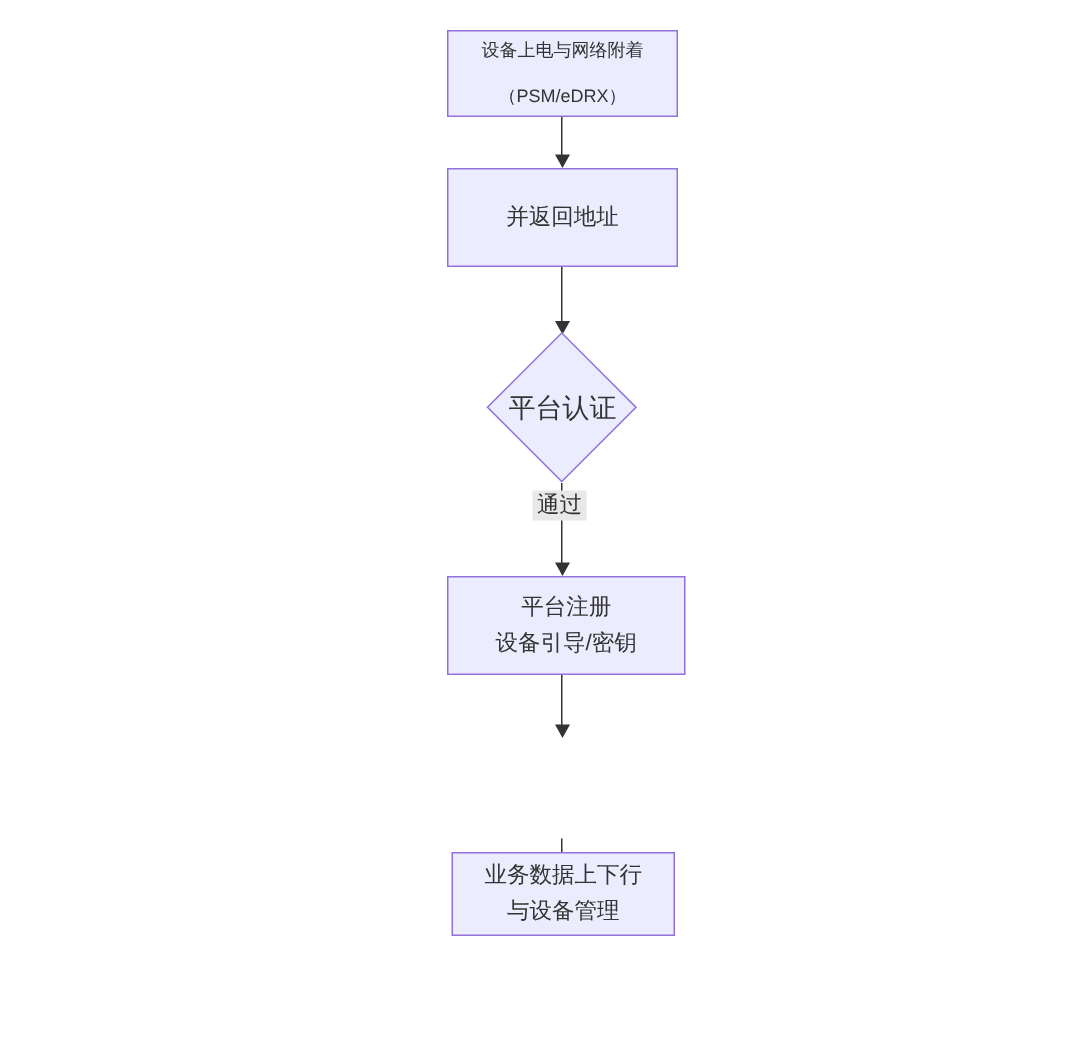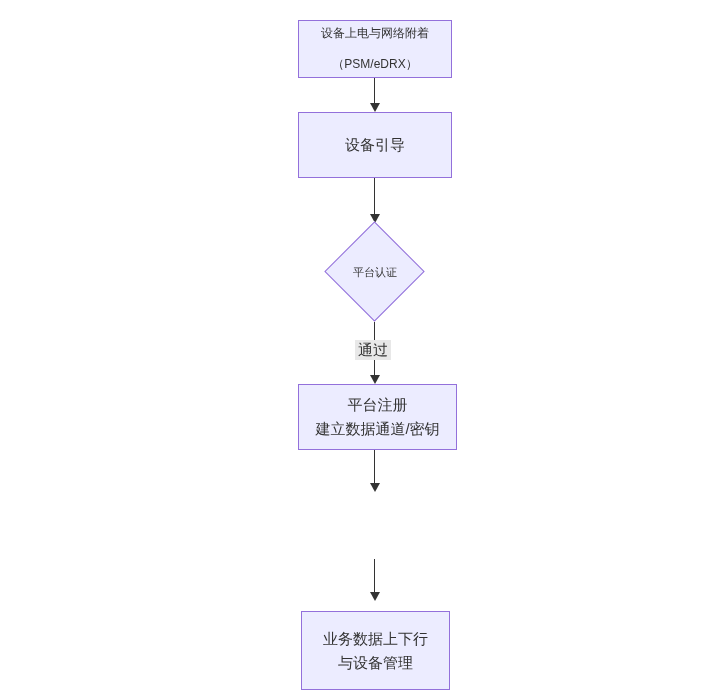--- a/index.html
+++ b/index.html
@@ -37,21 +37,21 @@
     height: 71px;
     background: #ECECFF;
     border: 1px solid #9370DB;
     transform: rotate(45deg);
     transform-origin: center center;
   }
   .diamond-label {
     position: absolute;
     width: 120px;
     text-align: center;
-    font-size: 11px;
+    font-size: 18px;
     line-height: 20px;
     color: #333333;
   }
   .edge-line {
     position: absolute;
     width: 1px;
     background: #333333;
   }
   .arrowhead {
     position: absolute;
@@ -79,43 +79,43 @@
 
   <div class="rect-node small-text" style="left:298px; top:20px; width:154px; height:58px;">
     <div>设备上电与网络附着</div>
     <div>（PSM/eDRX）</div>
   </div>
 
   <div class="edge-line" style="left:374px; top:78px; height:26px;"></div>
   <div class="arrowhead" style="left:370px; top:103px;"></div>
 
   <div class="rect-node" style="left:298px; top:112px; width:154px; height:66px;">
-    <div>设备引导</div>
+    <div>并返回地址</div>
   </div>
 
   <div class="edge-line" style="left:374px; top:178px; height:37px;"></div>
   <div class="arrowhead" style="left:370px; top:214px;"></div>
 
   <div class="diamond-shape" style="left:339px; top:236px;"></div>
   <div class="diamond-label" style="left:315px; top:262px;">平台认证</div>
 
   <div class="edge-line" style="left:374px; top:322px; height:55px;"></div>
-  <div class="edge-label" style="left:355px; top:340px;">通过</div>
+  <div class="edge-label" style="left:355px; top:327px;">通过</div>
   <div class="arrowhead" style="left:370px; top:375px;"></div>
 
   <div class="rect-node" style="left:298px; top:384px; width:159px; height:66px;">
     <div>平台注册</div>
-    <div>建立数据通道/密钥</div>
+    <div>设备引导/密钥</div>
   </div>
 
   <div class="edge-line" style="left:374px; top:450px; height:34px;"></div>
   <div class="arrowhead" style="left:370px; top:483px;"></div>
 
 
   <div class="edge-line" style="left:374px; top:559px; height:34px;"></div>
   <div class="arrowhead" style="left:370px; top:592px;"></div>
 
-  <div class="rect-node" style="left:301px; top:611px; width:149px; height:79px;">
+  <div class="rect-node" style="left:301px; top:568px; width:149px; height:56px;">
     <div>业务数据上下行</div>
     <div>与设备管理</div>
   </div>
 
 </div>
 
 </body></html>

